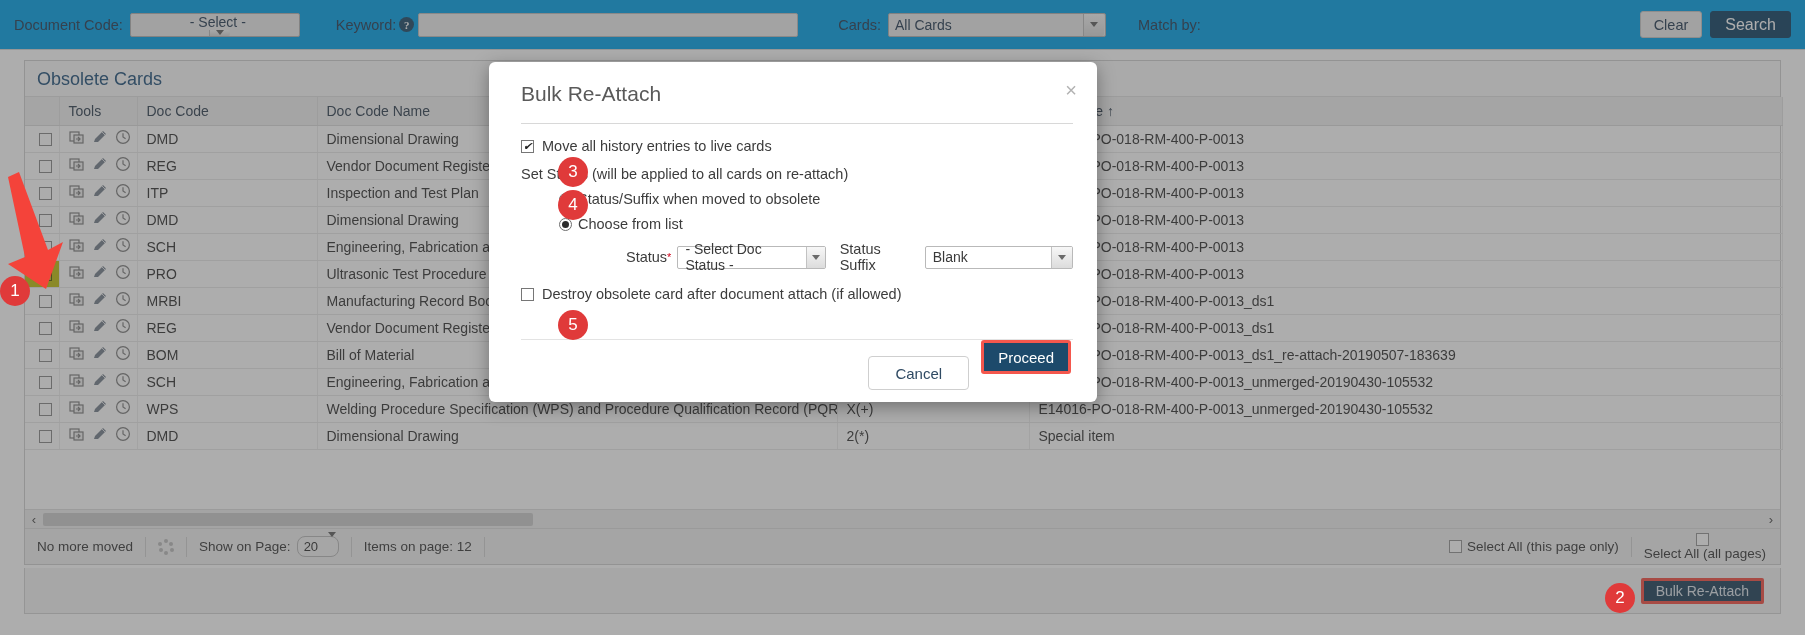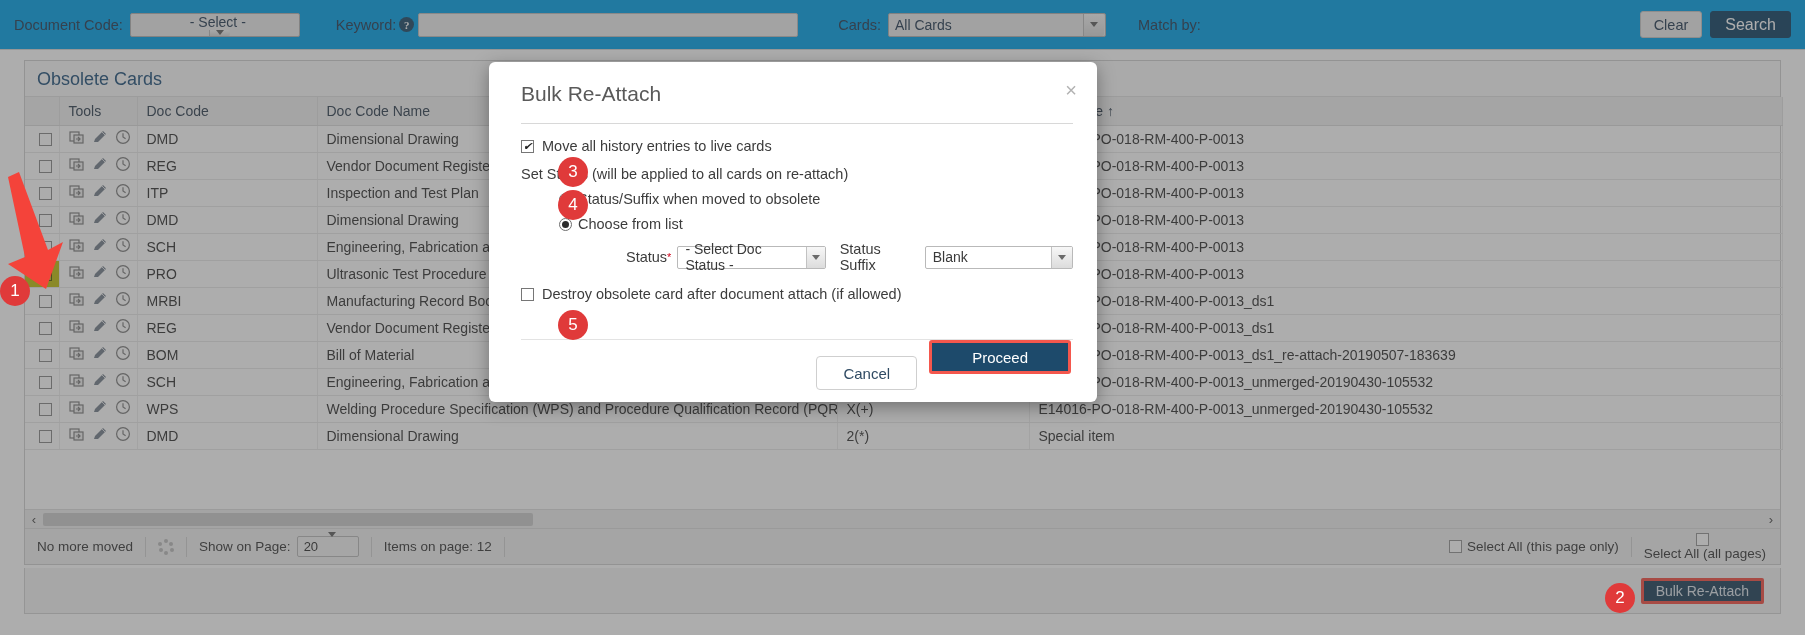--- a/index.html
+++ b/index.html
@@ -241,21 +241,21 @@
   #modal-actions {
     position: absolute; right: 26px; bottom: 12px;
     display: flex; align-items: center; gap: 12px;
   }
   #btn-cancel {
     height: 34px; padding: 0 26px; border: 1px solid #cfcfcf;
     background: #fff; color: #2f4a63; font-size: 15px;
     border-radius: 4px; display: inline-flex; align-items: center; margin-top: 32px;
   }
   #btn-proceed {
-    height: 34px; padding: 0 40px;
+    height: 34px; padding: 0 14px;
     background: #1d4a6b; color: #fff; font-size: 15px;
     border: 3px solid #f4574d; border-radius: 3px;
     display: inline-flex; align-items: center;
   }
 
   
   .badge {
     position: absolute; z-index: 80;
     width: 30px; height: 30px; border-radius: 50%;
     background: #e03a3a; color: #ffffff;
@@ -599,21 +599,21 @@
       <span class="spinner-dots">
         <i style="left:6px;top:0;"></i>
           <i style="left:11px;top:3px;"></i>
           <i style="left:12px;top:9px;"></i>
         <i style="left:6px;top:12px;"></i>
           <i style="left:1px;top:9px;"></i>
           <i style="left:0px;top:3px;"></i>
       </span>
       <span class="fdiv"></span>
       <span>Show on Page:</span>
-      <span class="mini-sel" style="width:62px;">
+      <span class="mini-sel" style="width:42px;border-radius:8px;">
         <span>20</span>
         <span class="caret-cell"><i class="caret"></i></span>
       </span>
       <span class="fdiv"></span>
       <span>Items on page: 12</span>
       <span class="fdiv"></span>
 
       <span style="margin-left:auto; display:flex; align-items:center;">
         <span style="display:inline-flex; align-items:center;">
           <i class="foot-chk"></i>

